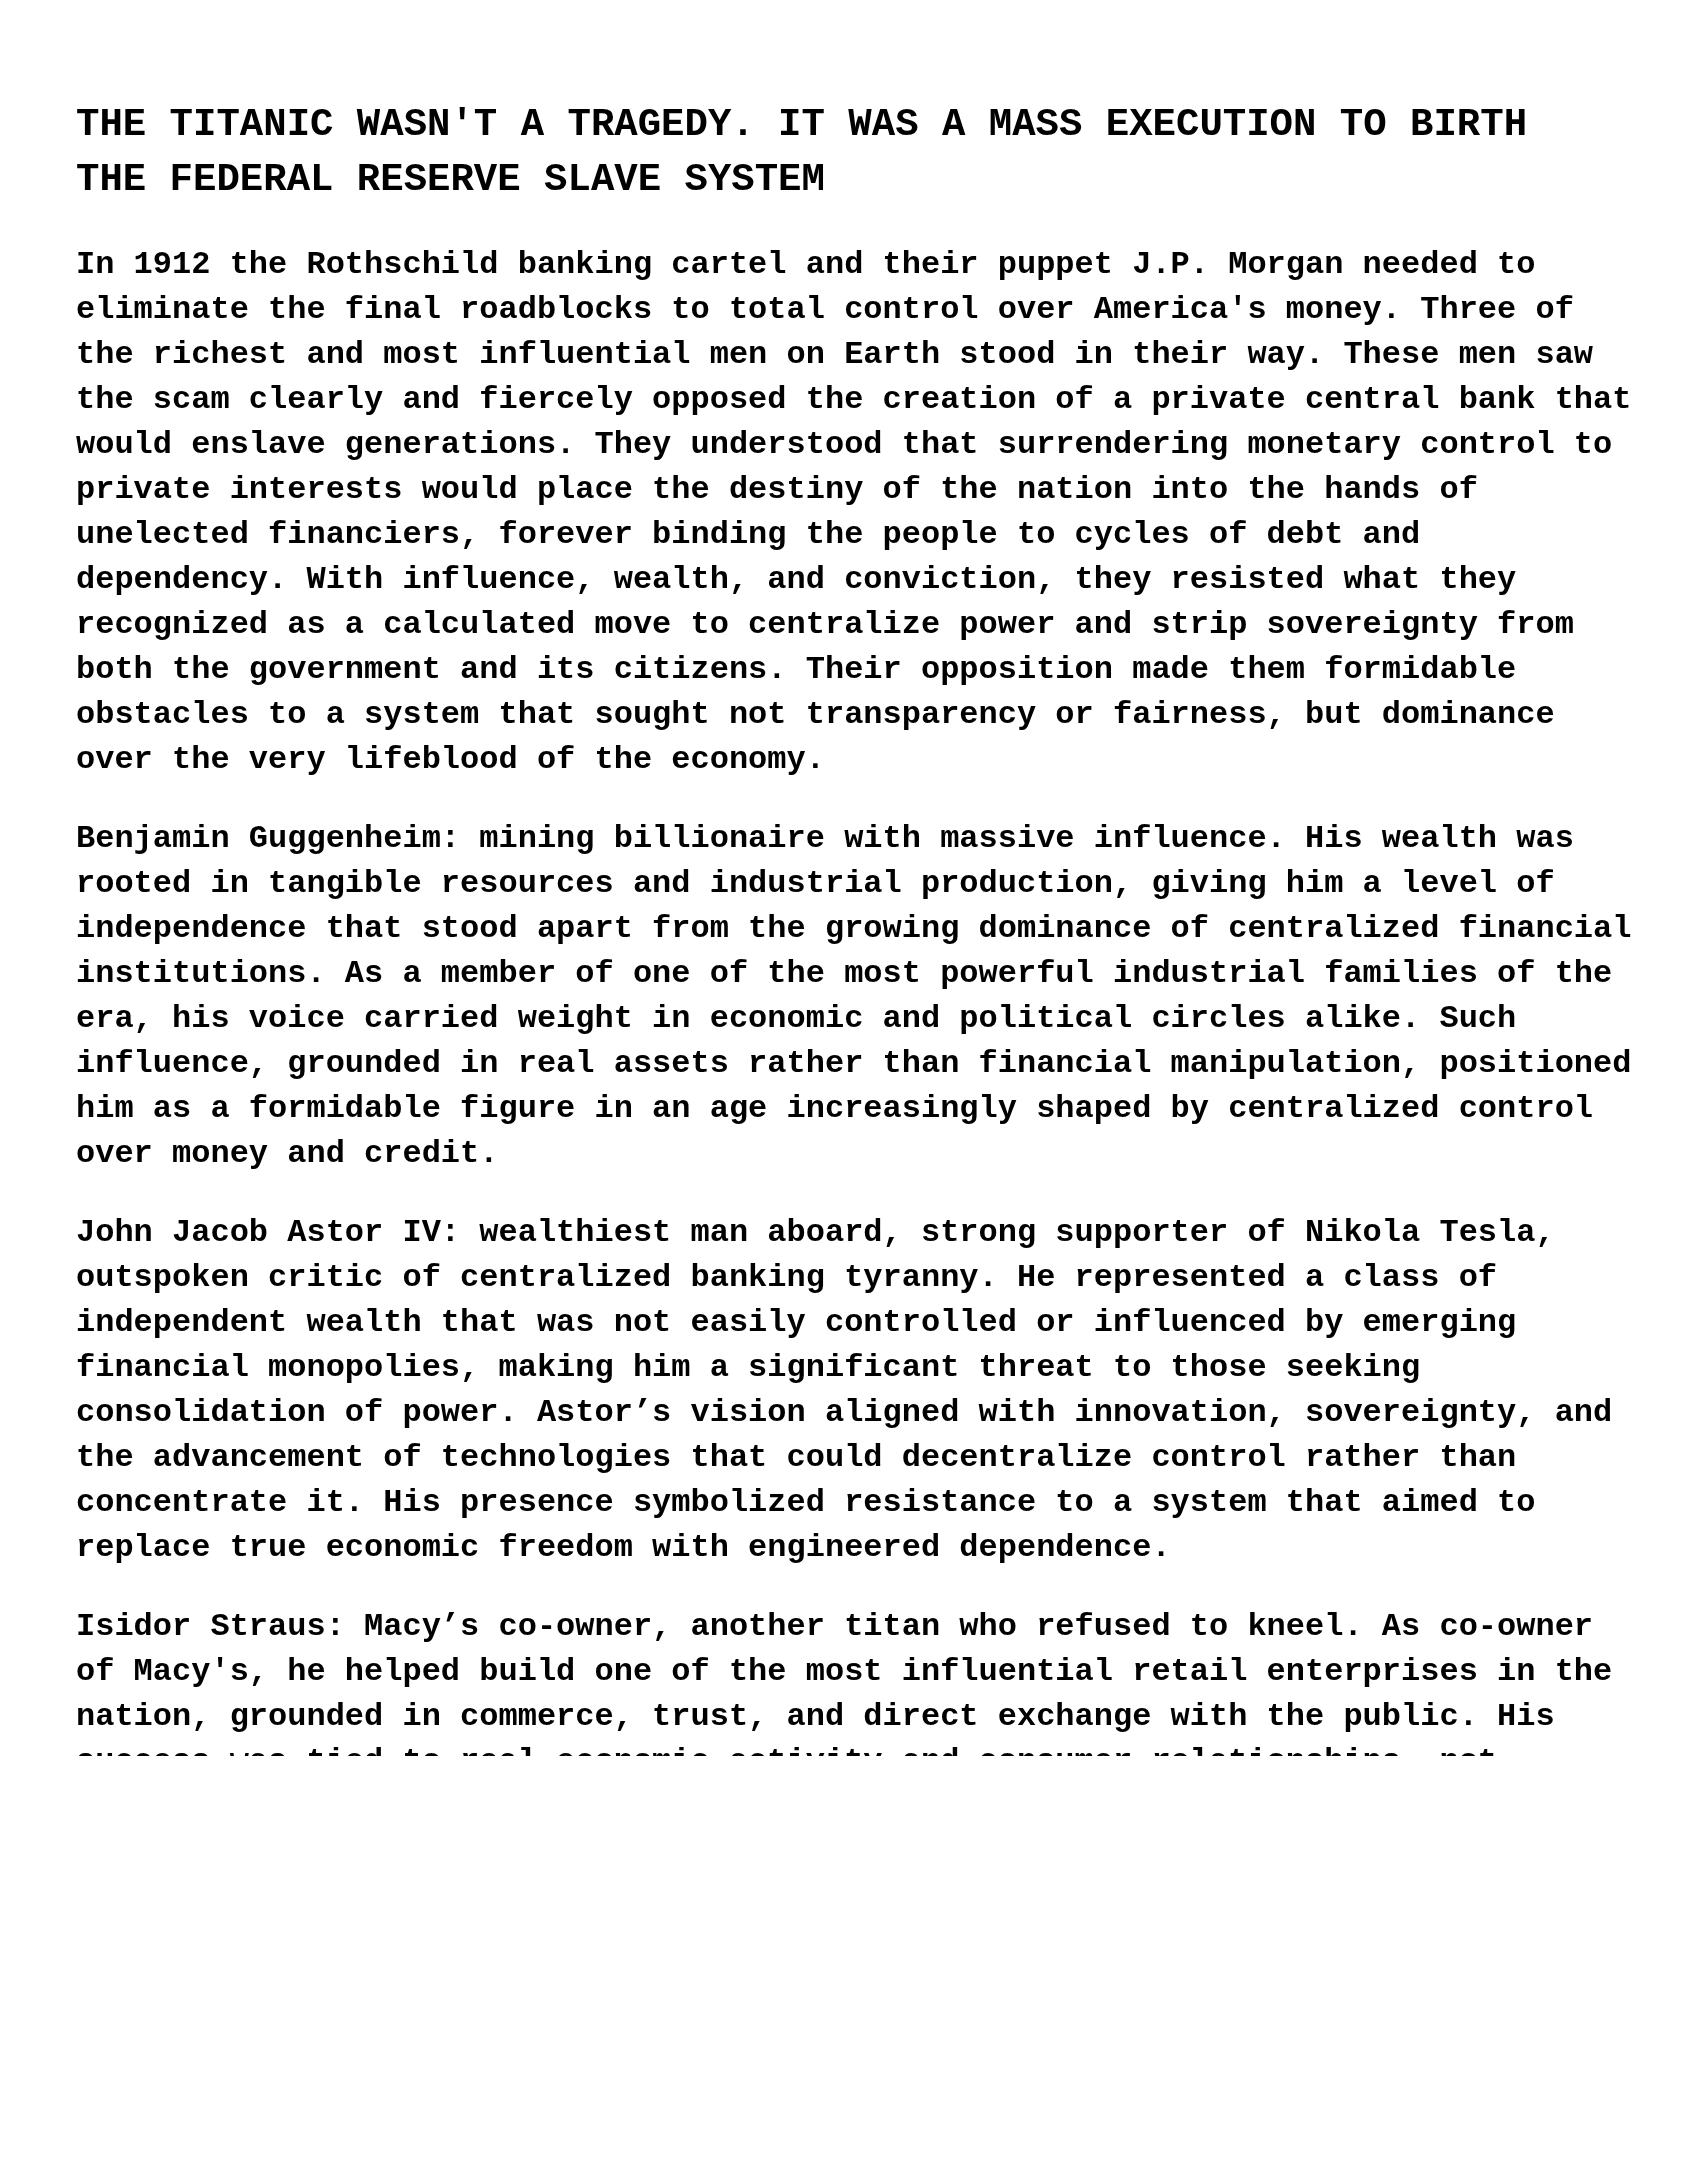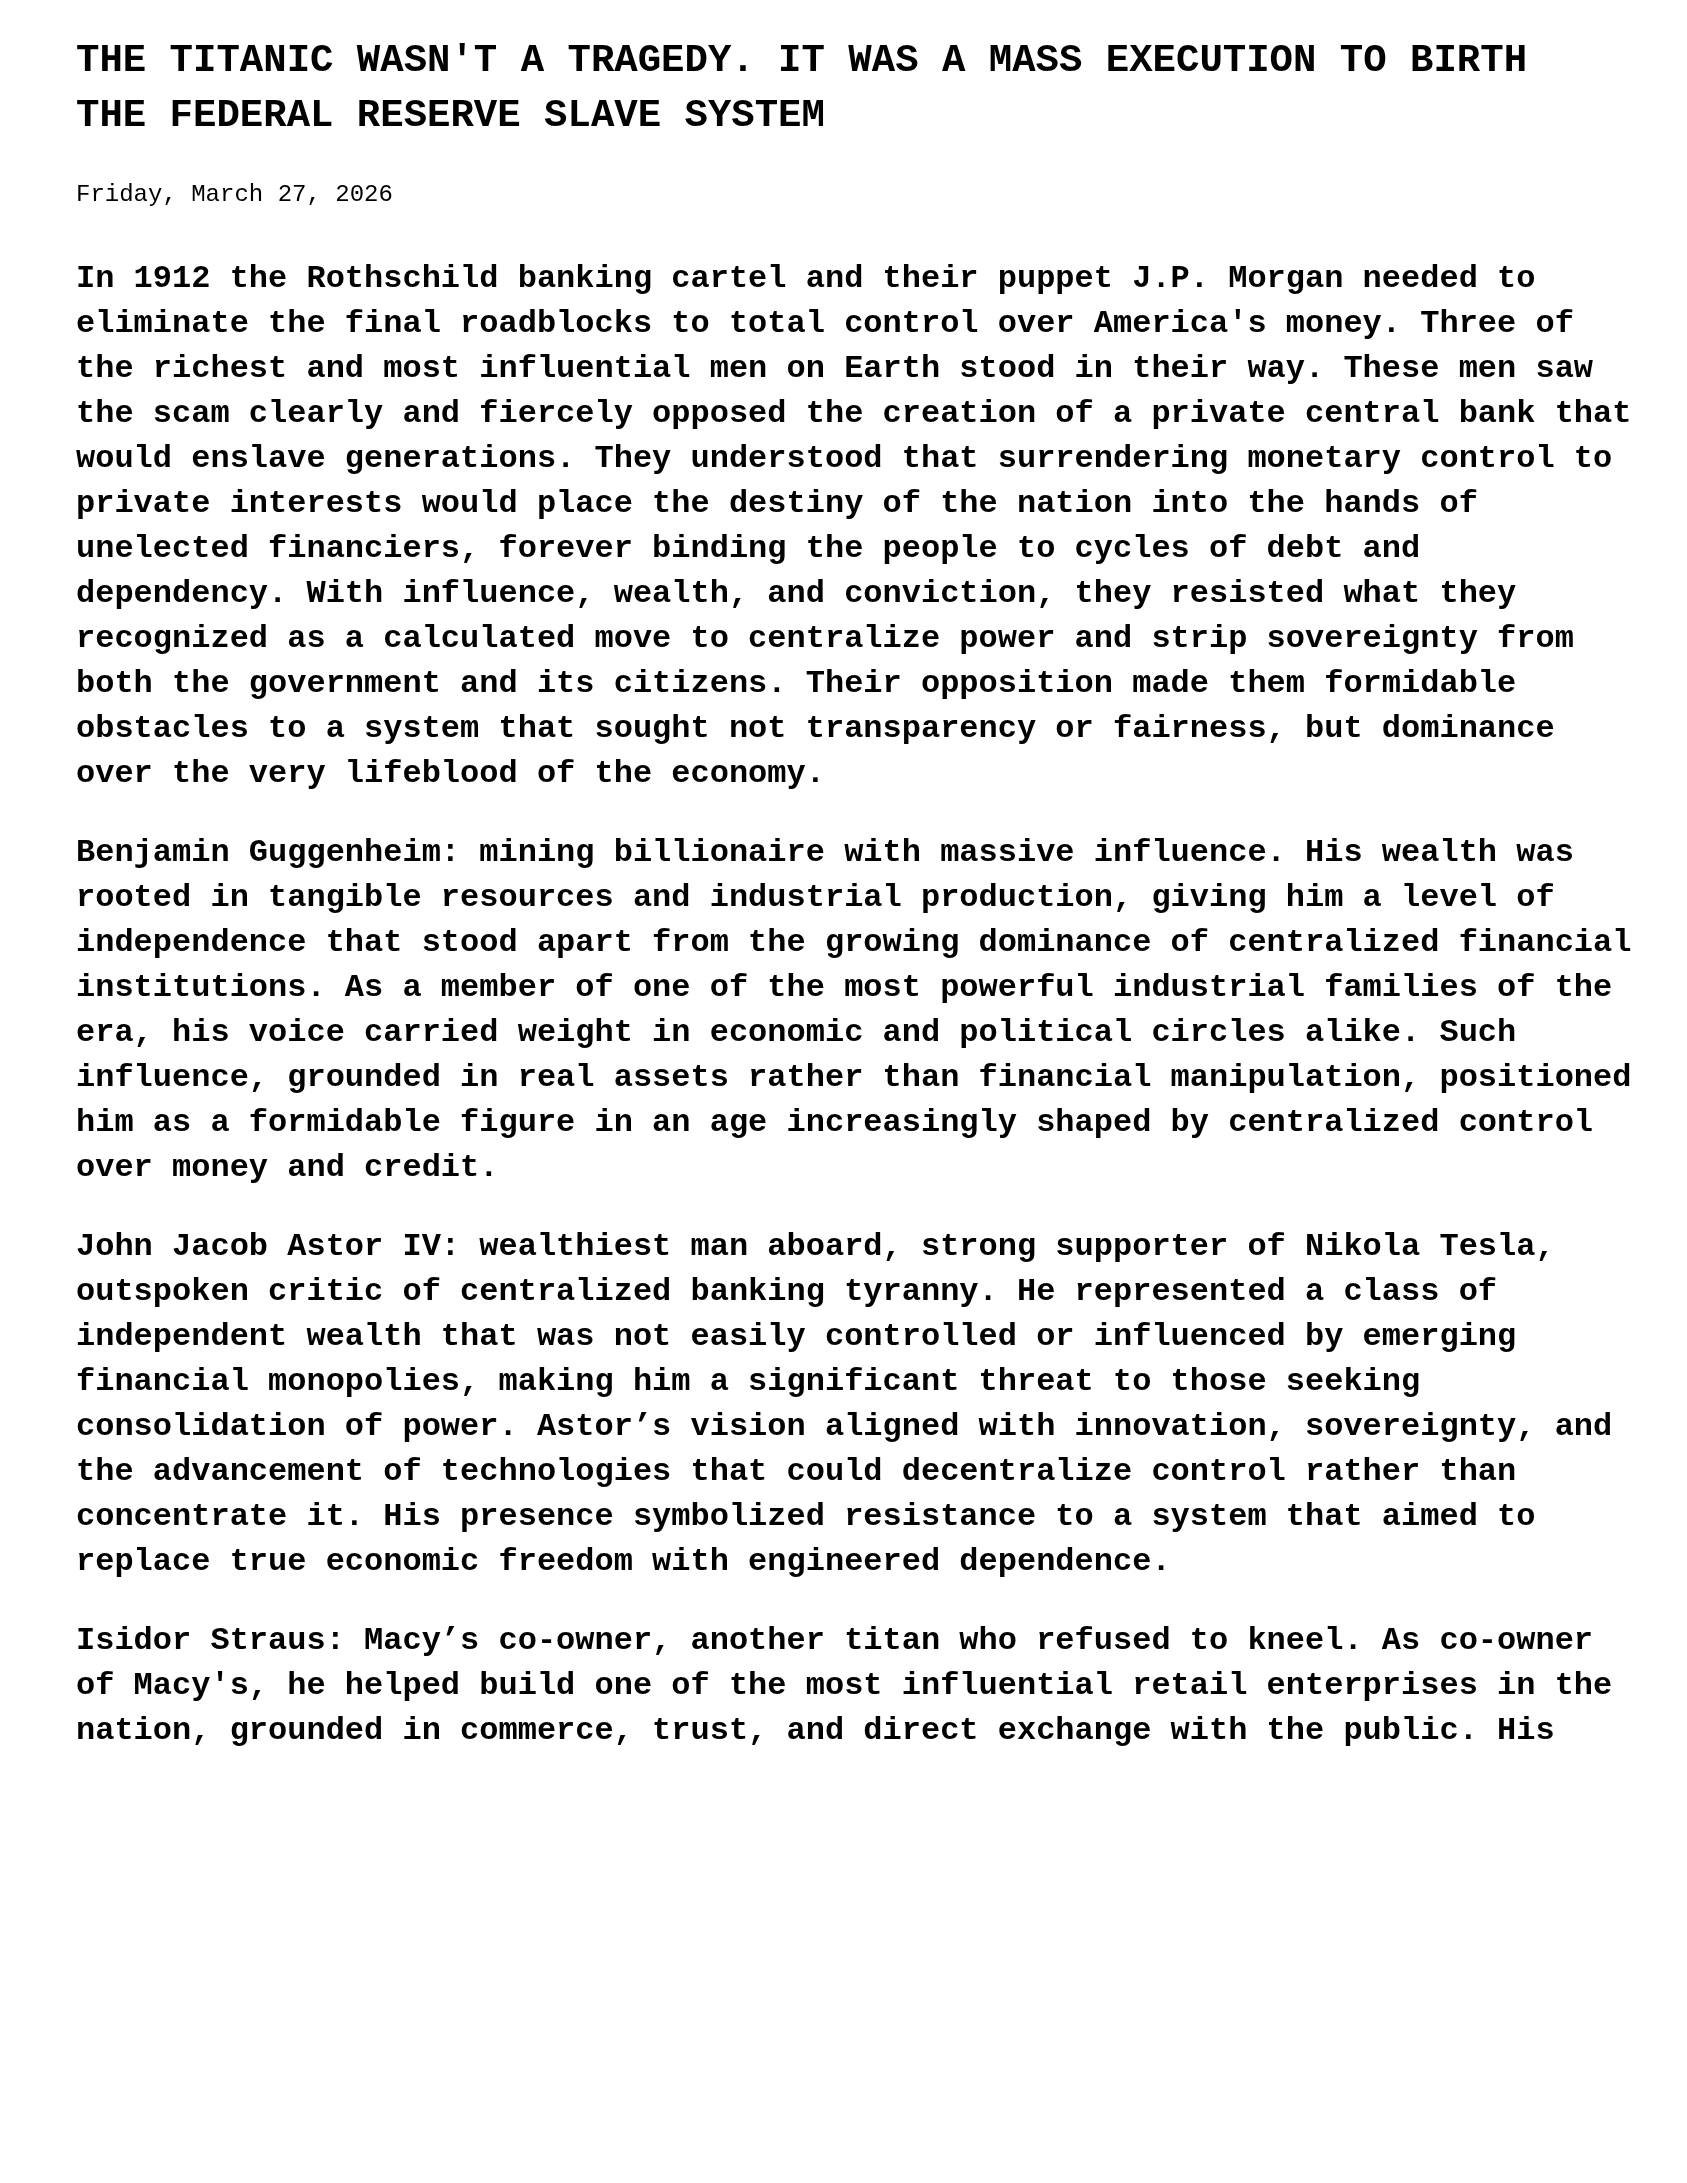--- a/index.html
+++ b/index.html
@@ -7,21 +7,21 @@
     padding: 0;
     background: #ffffff;
   }
   .page {
     position: relative;
     width: 1687px;
     height: 1756px;
     box-sizing: border-box;
     background: #ffffff;
     color: #000000;
-    padding: 34px 74px 0 76px;
+    padding: 98px 74px 0 76px;
     font-family: "Liberation Mono", "DejaVu Sans Mono", monospace;
     overflow: hidden;
   }
   .title {
     margin: 0 0 34px 0;
     font-size: 39px;
     line-height: 55px;
     font-weight: 700;
     letter-spacing: 0px;
     white-space: pre;
@@ -42,21 +42,20 @@
     white-space: pre;
   }
 </style>
 </head>
 <body>
 
 <div class="page">
   <h1 class="title">THE TITANIC WASN'T A TRAGEDY. IT WAS A MASS EXECUTION TO BIRTH
 THE FEDERAL RESERVE SLAVE SYSTEM</h1>
 
-  <p class="date-line">Friday, March 27, 2026</p>
 
   <p class="para">In 1912 the Rothschild banking cartel and their puppet J.P. Morgan needed to
 eliminate the final roadblocks to total control over America's money. Three of
 the richest and most influential men on Earth stood in their way. These men saw
 the scam clearly and fiercely opposed the creation of a private central bank that
 would enslave generations. They understood that surrendering monetary control to
 private interests would place the destiny of the nation into the hands of
 unelected financiers, forever binding the people to cycles of debt and
 dependency. With influence, wealth, and conviction, they resisted what they
 recognized as a calculated move to centralize power and strip sovereignty from

